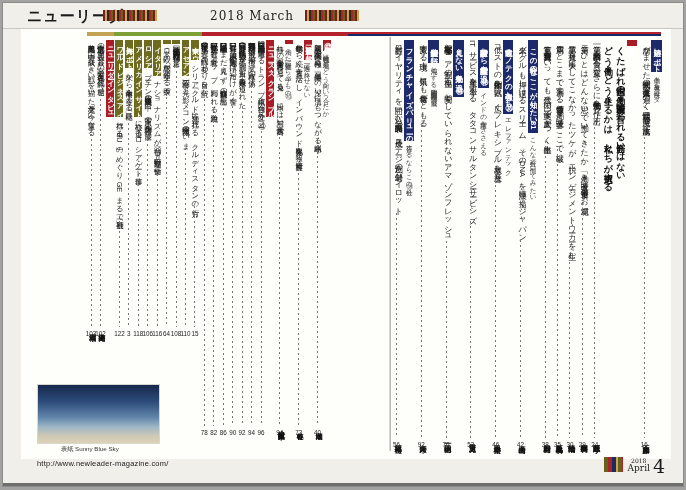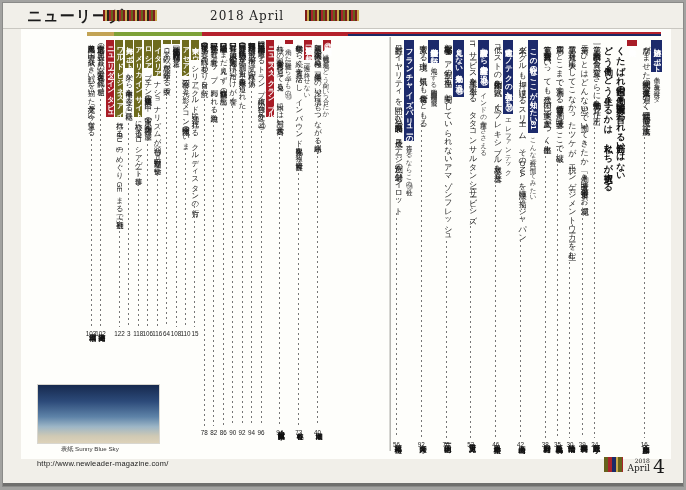--- a/index.html
+++ b/index.html
@@ -67,35 +67,35 @@
   .photo{position:absolute;left:17px;top:356px;width:121px;height:58px;
          background:linear-gradient(to bottom,#16294e 0%,#2c4a79 28%,#5e83a8 55%,#9db6c6 72%,#cfc9b4 88%,#ddd2b9 100%);
          box-shadow:0 0 0 1px #d8d6cf;}
   .caption{position:absolute;left:40px;top:416px;font-size:6.2px;color:#333;}
   
   .ftr{position:absolute;left:0;right:0;bottom:3px;height:28px;padding-left:28px;}
   .url{position:absolute;left:34px;top:4px;font-size:7.5px;color:#222;letter-spacing:0.2px;}
   .corner{position:absolute;right:18px;top:2px;display:flex;align-items:flex-end;}
   .corner .bars{width:19px;height:15px;margin-right:5px;margin-bottom:3px;
     background:repeating-linear-gradient(90deg,#66621c 0 4px,#a8242c 4px 8px,#1b2a66 8px 12px,#caa94d 12px 14px);}
-  .corner .ym{display:flex;flex-direction:column;align-items:flex-end;margin-right:3px;margin-bottom:2px;}
+  .corner .ym{display:flex;flex-direction:column;align-items:center;margin-right:3px;margin-bottom:2px;}
   .corner .y{font-size:6px;color:#222;font-family:"DejaVu Serif",serif;line-height:1;}
   .corner .m{font-size:9px;color:#222;font-family:"DejaVu Serif",serif;line-height:1;}
   .corner .n{font-size:19px;color:#1a1a1a;font-family:"DejaVu Serif",serif;line-height:0.9;}
   .edge{position:absolute;left:0;right:0;bottom:0;height:3px;background:#6f6f6d;}
 </style>
 </head>
 <body>
 
 <div class="frame">
 
   <div class="hdr">
     <div class="logo">ニューリーダー</div>
     <div class="bars b1"></div>
-    <div class="issue">2018 April</div>
+    <div class="issue">2018 March</div>
     <div class="bars b2"></div>
   </div>
 
   <div class="sheet">
     <div class="colorbar">
       <span class="seg-tan"></span>
       <span class="seg-green"></span>
       <span class="seg-red"></span>
       <span class="seg-navyred"></span>
     </div>

